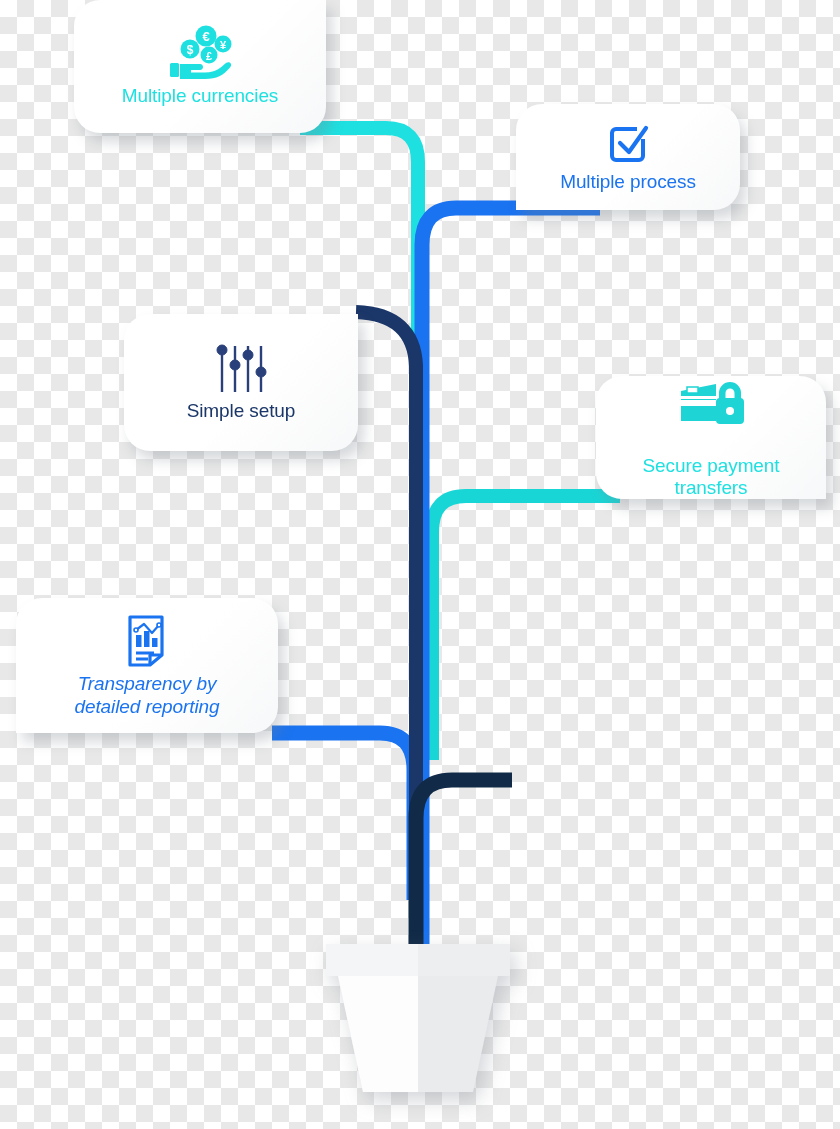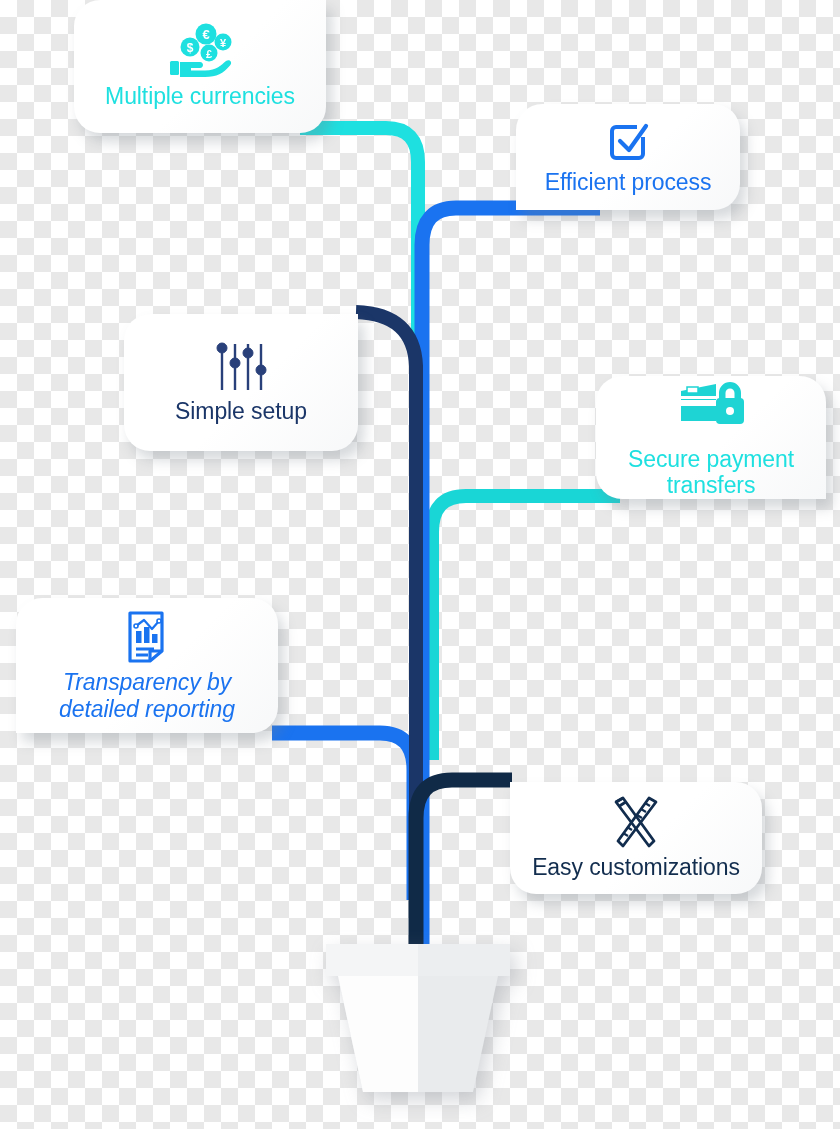--- a/index.html
+++ b/index.html
@@ -48,21 +48,21 @@
     box-shadow: 6px 9px 13px rgba(120,128,140,0.30);
     overflow: hidden;
   }
   .card-icon {
     display: block;
     line-height: 0;
     margin-bottom: 4px;
   }
   .card-label {
     text-align: center;
-    font-size: 23px;
+    font-size: 19px;
     line-height: 1.16;
     letter-spacing: -0.1px;
     white-space: pre-line;
     font-weight: 400;
   }
 
   
   #card-currencies {
     left: 74px; top: 0px; width: 252px; height: 133px;
     border-radius: 0 0 26px 26px;
@@ -160,21 +160,21 @@
     <span class="card-label">Multiple currencies</span>
   </div>
 
   <div class="card" id="card-efficient">
     <span class="card-icon">
       <svg width="46" height="46" viewBox="0 0 46 46" fill="none" stroke="#1a73f0" stroke-width="4">
         <path d="M 38 18 L 38 35 A 4 4 0 0 1 34 39 L 11 39 A 4 4 0 0 1 7 35 L 7 12 A 4 4 0 0 1 11 8 L 32 8"></path>
         <path d="M 15 22 L 24 31 L 41 7" stroke-width="4.2" stroke-linecap="round" stroke-linejoin="round"></path>
       </svg>
     </span>
-    <span class="card-label">Efficient process</span>
+    <span class="card-label">Multiple process</span>
   </div>
 
   <div class="card" id="card-setup">
     <span class="card-icon">
       <svg width="60" height="54" viewBox="0 0 60 54" stroke="#29407a" fill="#29407a">
         <line x1="11" y1="4" x2="11" y2="50" stroke-width="2.4"></line>
         <circle cx="11" cy="8" r="5"></circle>
         <line x1="24" y1="4" x2="24" y2="50" stroke-width="2.4"></line>
         <circle cx="24" cy="23" r="5"></circle>
         <line x1="37" y1="4" x2="37" y2="50" stroke-width="2.4"></line>
@@ -215,32 +215,14 @@
         <circle cx="14" cy="17" r="2" fill="#ffffff" stroke-width="1.6"></circle>
         <circle cx="37" cy="12" r="2" fill="#ffffff" stroke-width="1.6"></circle>
         <line x1="14" y1="40" x2="32" y2="40" stroke-width="3"></line>
         <line x1="14" y1="46" x2="26" y2="46" stroke-width="3"></line>
       </svg>
     </span>
     <span class="card-label">Transparency by
 detailed reporting</span>
   </div>
 
-  <div class="card" id="card-easy">
-    <span class="card-icon">
-      <svg width="58" height="54" viewBox="0 0 58 54" fill="none" stroke="#122d4e" stroke-width="2.8" stroke-linejoin="round">
-
-        <path d="M 9 6 L 16 2 L 47 45 L 42 50 Z"></path>
-        <path d="M 9 6 L 16 2"></path>
-        <path d="M 12.5 10 L 19.5 5.5"></path>
-
-        <path d="M 49 6 L 42 2 L 11 45 L 16 50 Z"></path>
-        <line x1="43" y1="10" x2="38" y2="7" stroke-width="2.2"></line>
-        <line x1="39" y1="16" x2="34" y2="13" stroke-width="2.2"></line>
-        <line x1="35" y1="22" x2="30" y2="19" stroke-width="2.2"></line>
-        <line x1="25" y1="34" x2="20" y2="31" stroke-width="2.2"></line>
-        <line x1="21" y1="40" x2="16" y2="37" stroke-width="2.2"></line>
-      </svg>
-    </span>
-    <span class="card-label">Easy customizations</span>
-  </div>
 
 </div>
 
 </body></html>

